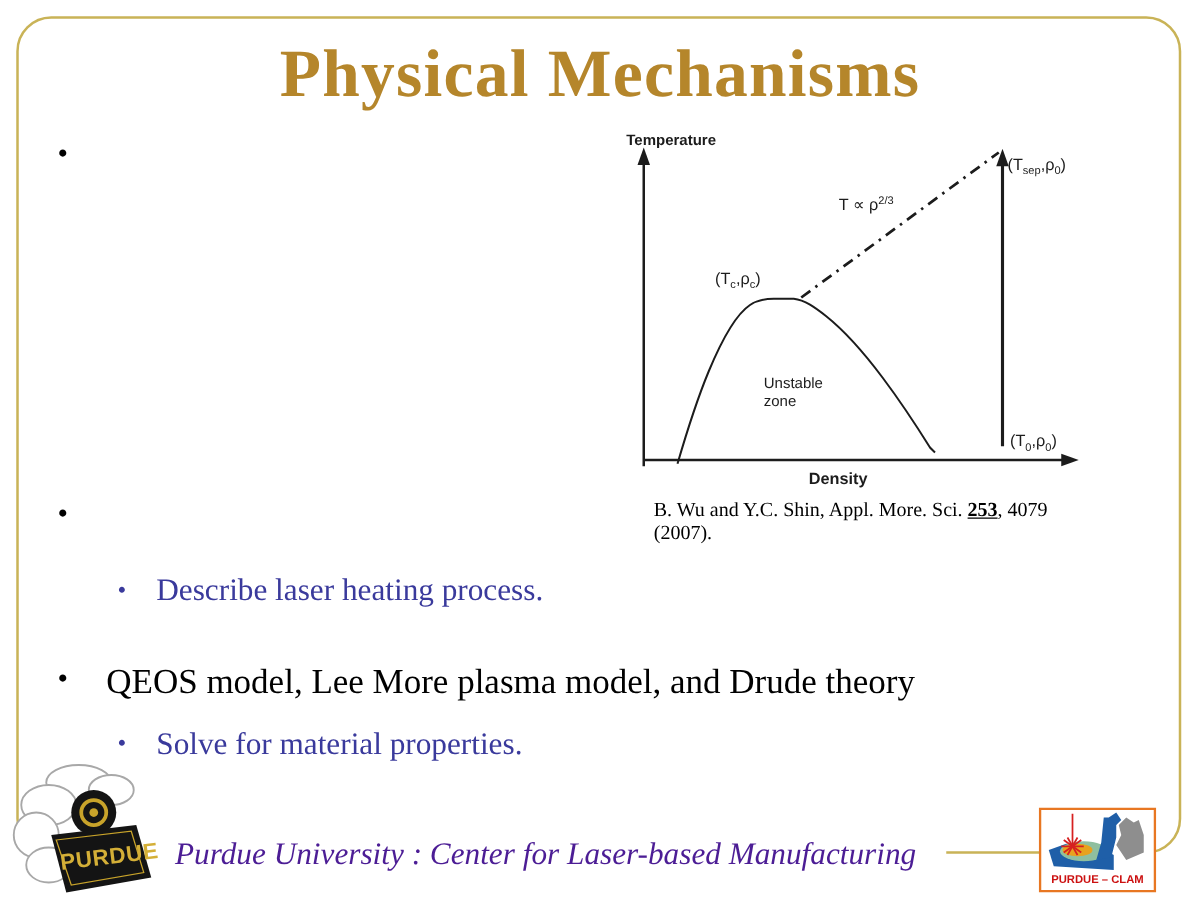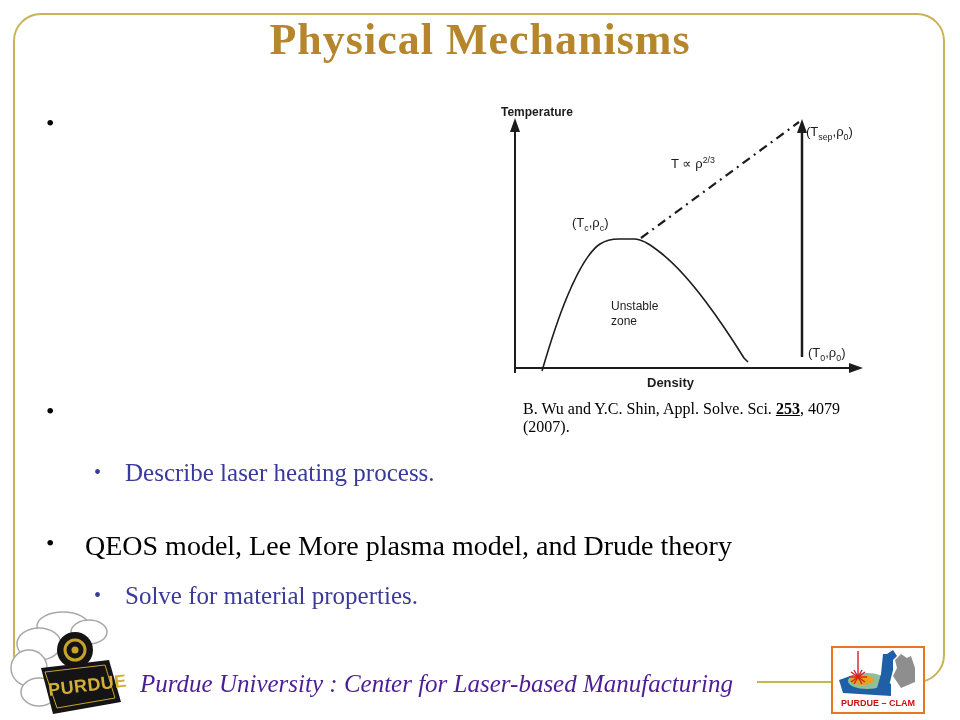--- a/index.html
+++ b/index.html
@@ -12,22 +12,22 @@
   .slide-border {
     position:absolute; left:13px; top:13px; width:932px; height:670px;
     border:2px solid #c9b357; border-radius:28px; background:transparent;
   }
   .border-cover {
     position:absolute; left:0; top:664px; width:757px; height:42px;
     background:#ffffff;
   }
   
   .title {
-    position:absolute; left:0; top:14px; width:960px; text-align:center;
-    font-size:44px; font-weight:bold; color:#b5862b; letter-spacing:1px;
+    position:absolute; left:0; top:28px; width:960px; text-align:center;
+    font-size:54px; font-weight:bold; color:#b5862b; letter-spacing:1px;
   }
   
   .bullet-row { position:absolute; display:flex; color:#000; font-size:28px; }
   .bullet-row .marker { display:inline-block; font-size:24px; }
   .b-main { left:42px; }
   .b-main .marker { width:43px; text-align:left; padding-left:4px; }
   .b-sub  { left:92px; font-size:25px; }
   .b-sub  .marker { width:33px; font-size:20px; padding-left:2px; padding-top:2px; }
   .blue-text { color:#3a3a9c; }
   #bullet-1 { top:110px; }
@@ -126,21 +126,21 @@
   <div class="dlabel math-label" id="tsep-label">(T<sub>sep</sub>,ρ<sub>0</sub>)</div>
   <div class="dlabel math-label" id="prop-label">T ∝ ρ<sup>2/3</sup></div>
   <div class="dlabel math-label" id="tc-label">(T<sub>c</sub>,ρ<sub>c</sub>)</div>
   <div class="dlabel math-label" id="t0-label">(T<sub>0</sub>,ρ<sub>0</sub>)</div>
   <div class="dlabel" id="unstable-label">
     <div>Unstable</div>
     <div>zone</div>
   </div>
 </div>
 
-<div class="citation"><span>B. Wu and Y.C. Shin, Appl. Solve. Sci. </span><b>253</b><span>, 4079 (2007).</span></div>
+<div class="citation"><span>B. Wu and Y.C. Shin, Appl. More. Sci. </span><b>253</b><span>, 4079 (2007).</span></div>
 
 <div class="footer-text">Purdue University :  Center for Laser-based Manufacturing</div>
 
 <svg class="train-logo" width="132" height="110" viewBox="0 0 132 110">
 
   <g stroke="#a8a8a8" stroke-width="1.5" fill="#ffffff">
     <ellipse cx="58" cy="16" rx="26" ry="14"></ellipse>
     <ellipse cx="34" cy="34" rx="22" ry="16"></ellipse>
     <ellipse cx="24" cy="58" rx="18" ry="18"></ellipse>
     <ellipse cx="34" cy="82" rx="18" ry="14"></ellipse>

